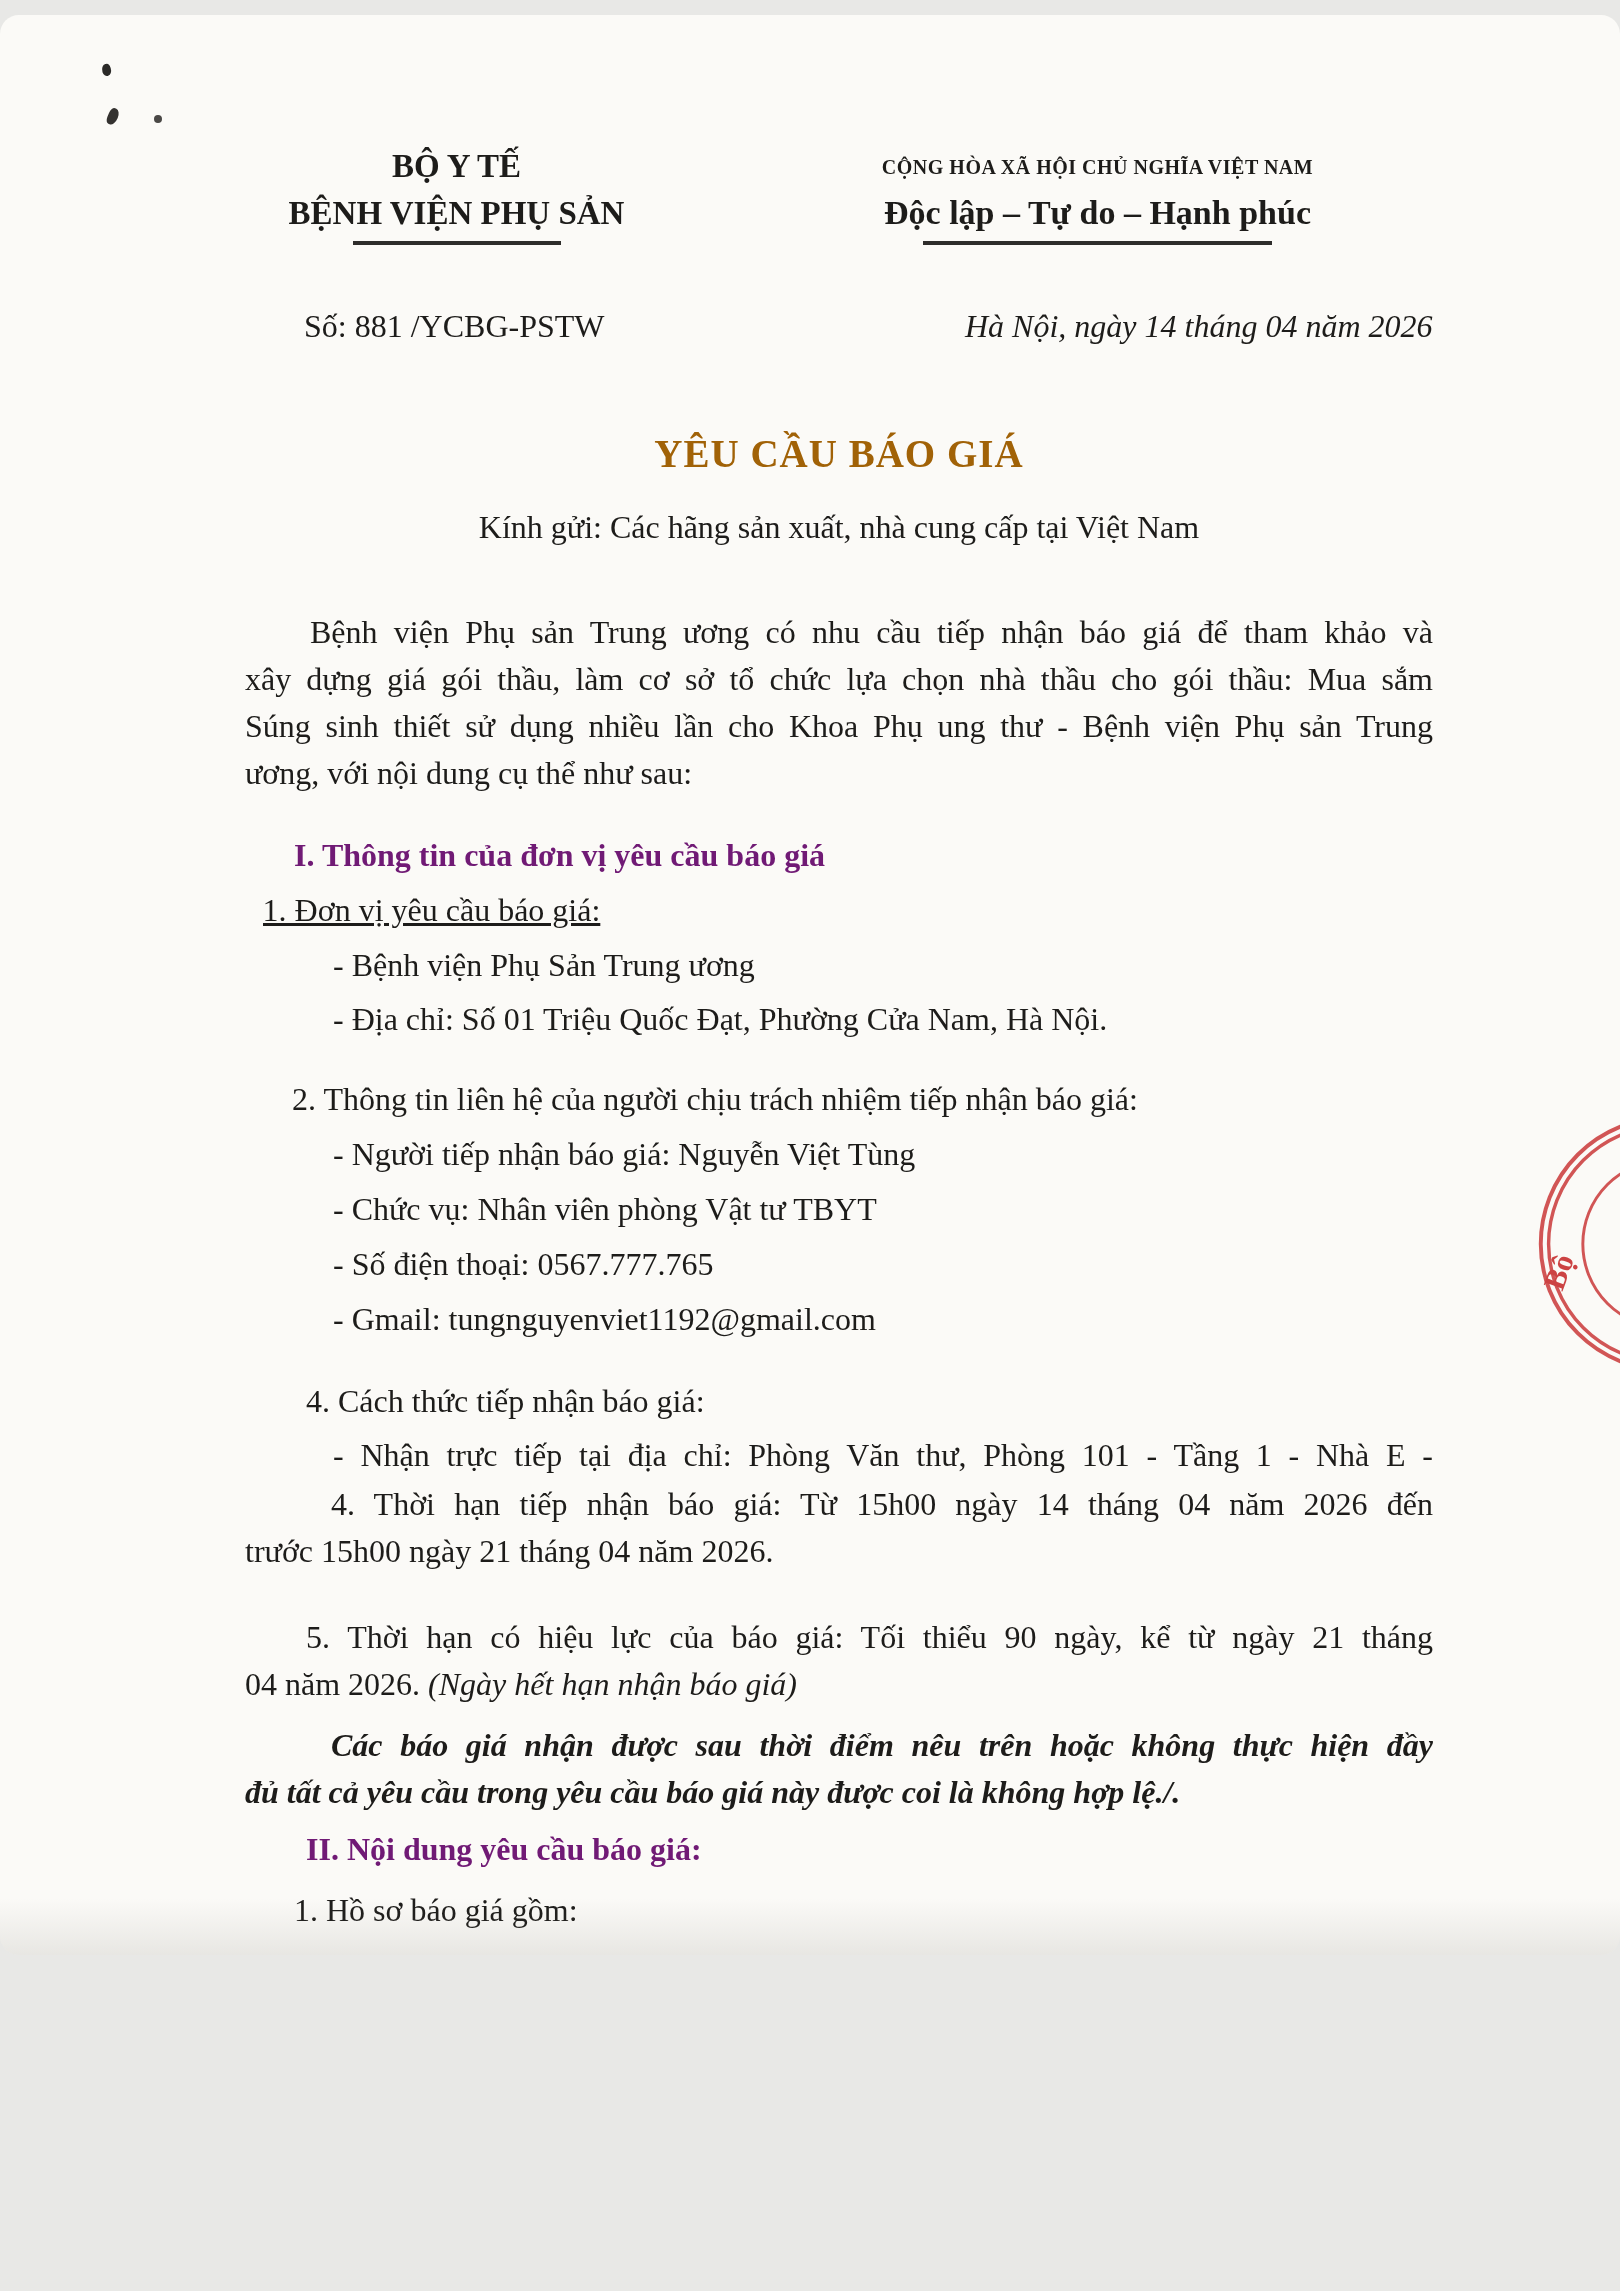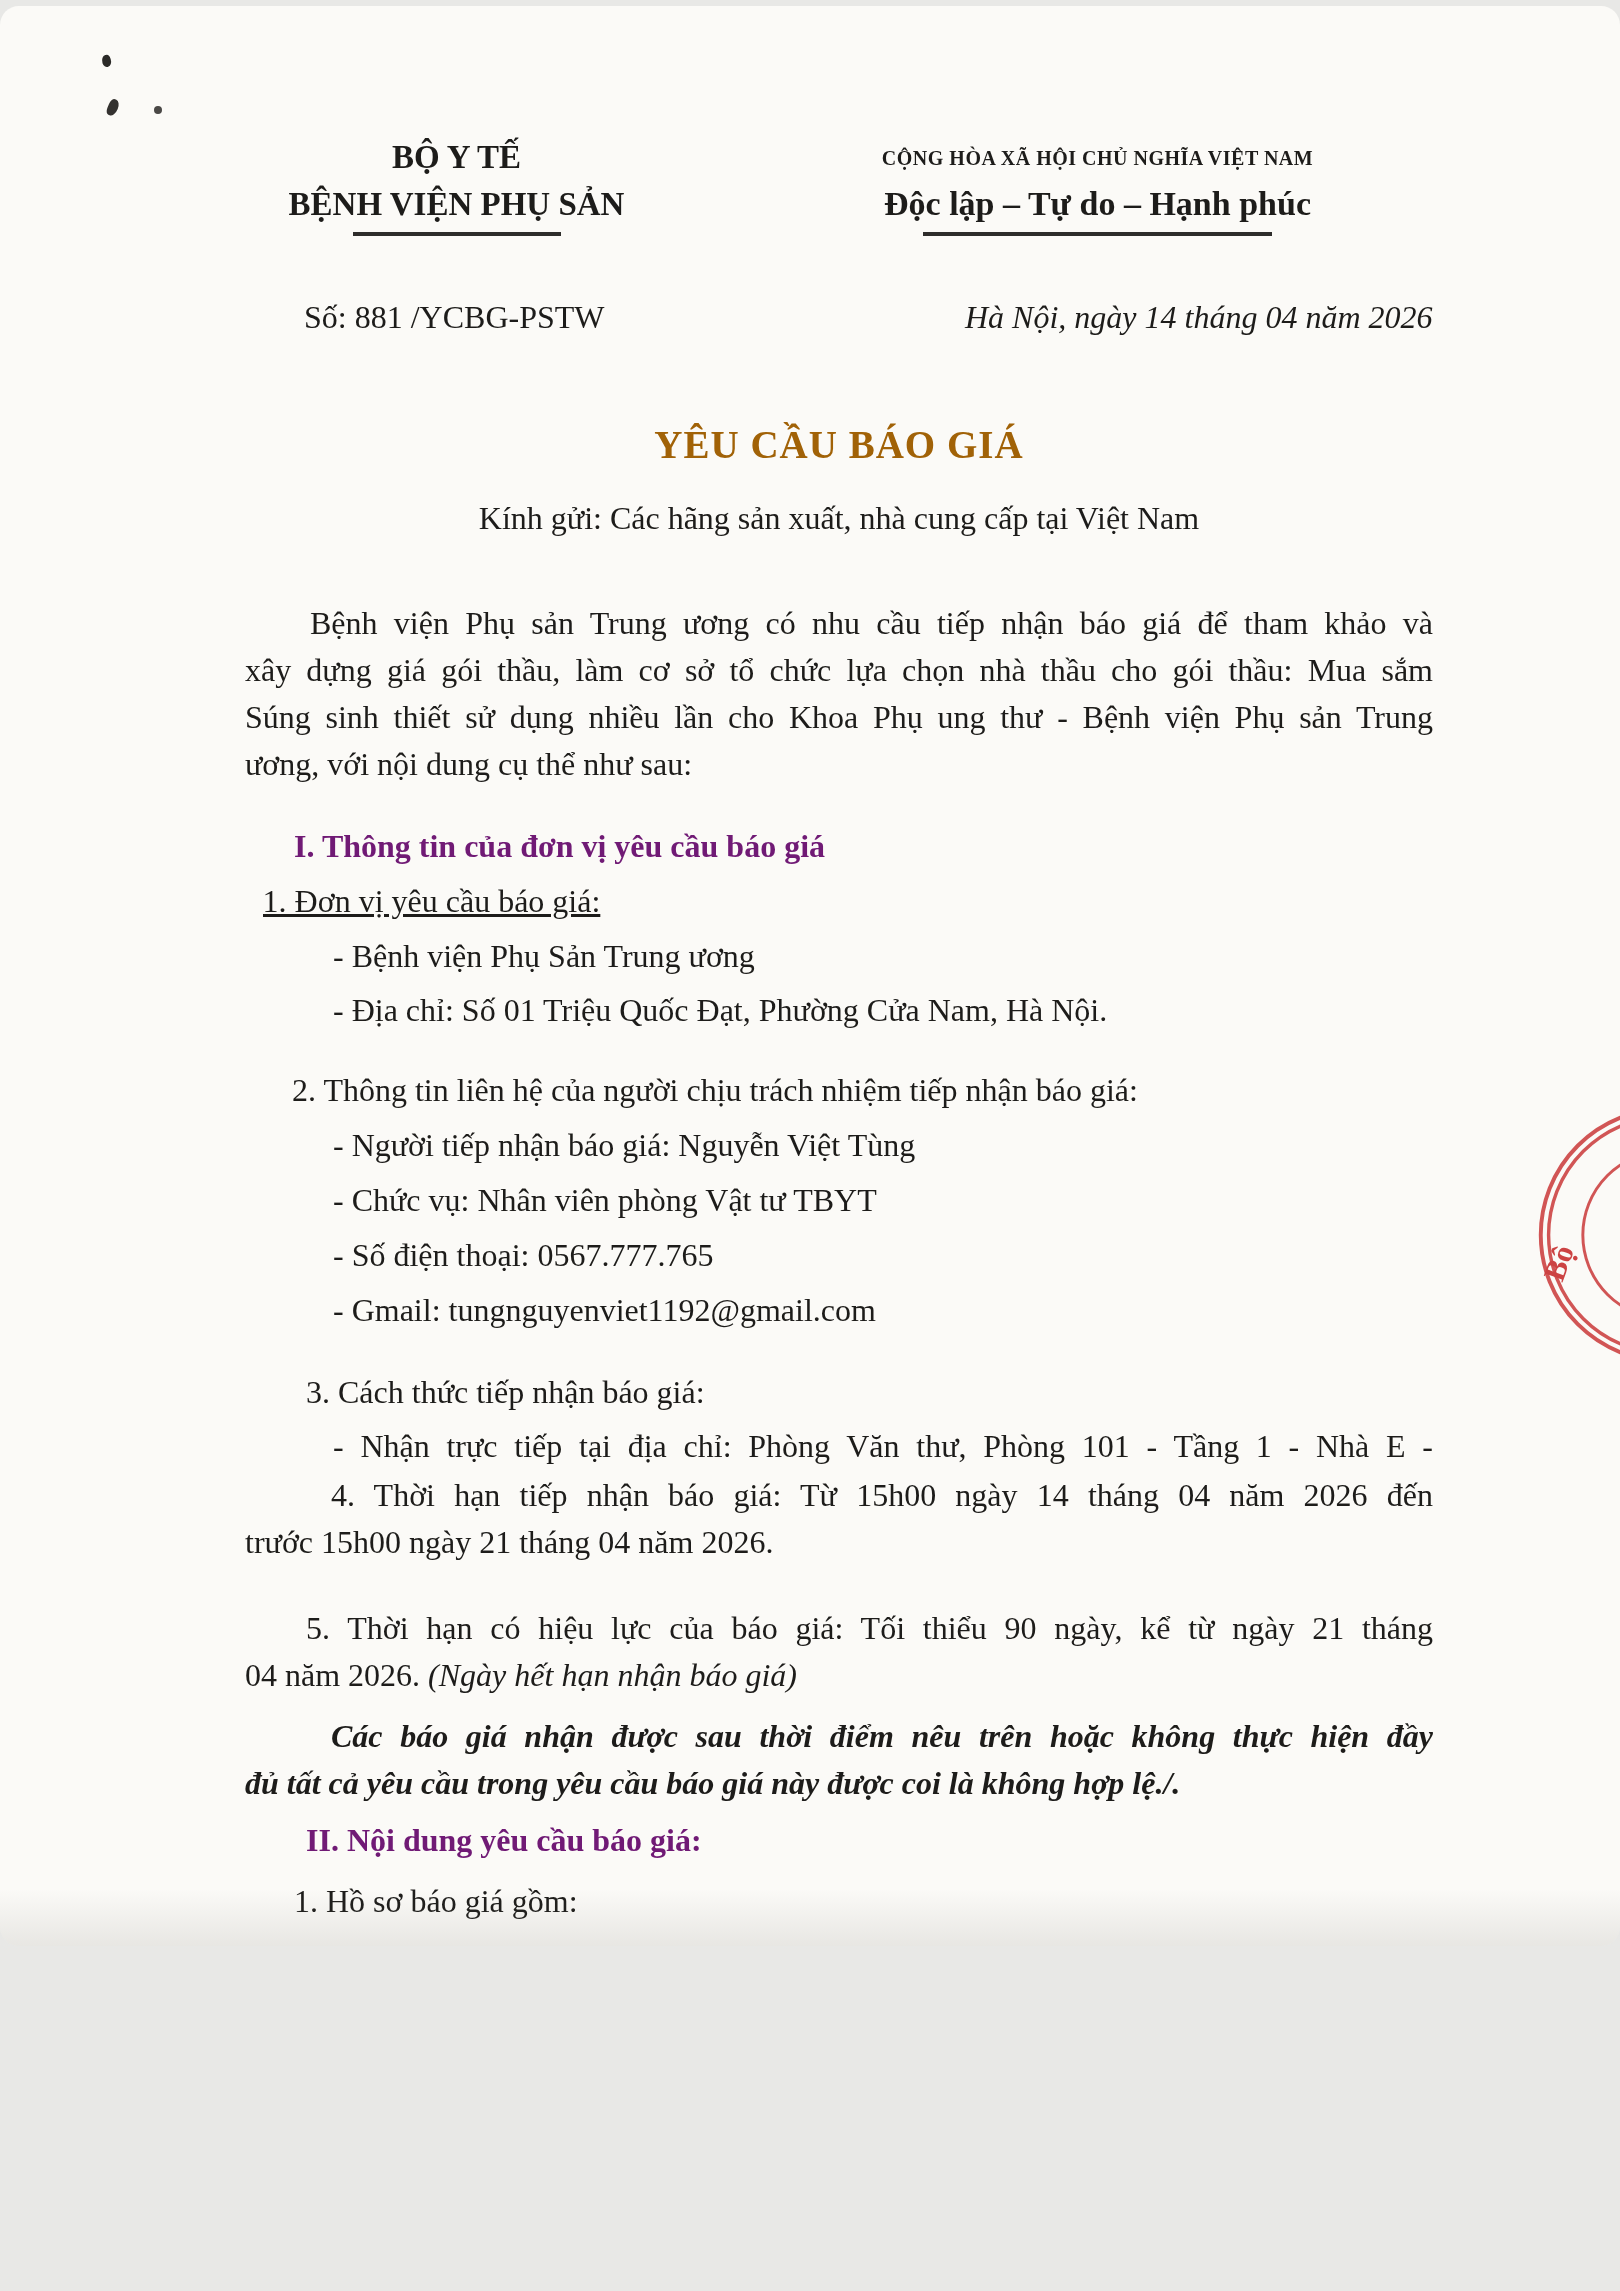--- a/index.html
+++ b/index.html
@@ -1,19 +1,19 @@
 <!DOCTYPE html>
 <html><head>
 <meta charset="utf-8">
 <style>
   html,body { margin:0; padding:0; background:#e8e8e6; }
   .page {
     position:relative;
     width:1620px; height:1940px;
-    margin:6px auto;
+    margin:15px auto;
     background:#fbfaf7;
     font-family:"Liberation Serif", serif;
     color:#1d1c1a;
     overflow:hidden;
     border-radius:19px;
   }
   
   .hdr-left {
     position:absolute; left:284px; top:128px; width:345px;
     text-align:center; font-weight:bold; font-size:33px; line-height:47px;
@@ -116,21 +116,21 @@
     <div class="li it1-label">1. Đơn vị yêu cầu báo giá:</div>
     <div class="li dash">- Bệnh viện Phụ Sản Trung ương</div>
     <div class="li dash">- Địa chỉ: Số 01 Triệu Quốc Đạt, Phường Cửa Nam, Hà Nội.</div>
 
     <div class="li it2-label">2. Thông tin liên hệ của người chịu trách nhiệm tiếp nhận báo giá:</div>
     <div class="li dash">- Người tiếp nhận báo giá: Nguyễn Việt Tùng</div>
     <div class="li dash">- Chức vụ: Nhân viên phòng Vật tư TBYT</div>
     <div class="li dash">- Số điện thoại: 0567.777.765</div>
     <div class="li dash">- Gmail: tungnguyenviet1192@gmail.com</div>
 
-    <div class="li it3-label">3. Cách thức tiếp nhận báo giá:</div>
+    <div class="li it3-label">4. Cách thức tiếp nhận báo giá:</div>
     <div class="para-3">
       <div class="ln just ind90">- Nhận trực tiếp tại địa chỉ: Phòng Văn thư, Phòng 101 - Tầng 1 - Nhà E -</div>
     </div>
 
     <div class="para-4">
       <div class="ln just ind88">4. Thời hạn tiếp nhận báo giá: Từ 15h00 ngày 14 tháng 04 năm 2026 đến</div>
       <div class="ln">trước 15h00 ngày 21 tháng 04 năm 2026.</div>
     </div>
 
     <div class="para-5">

